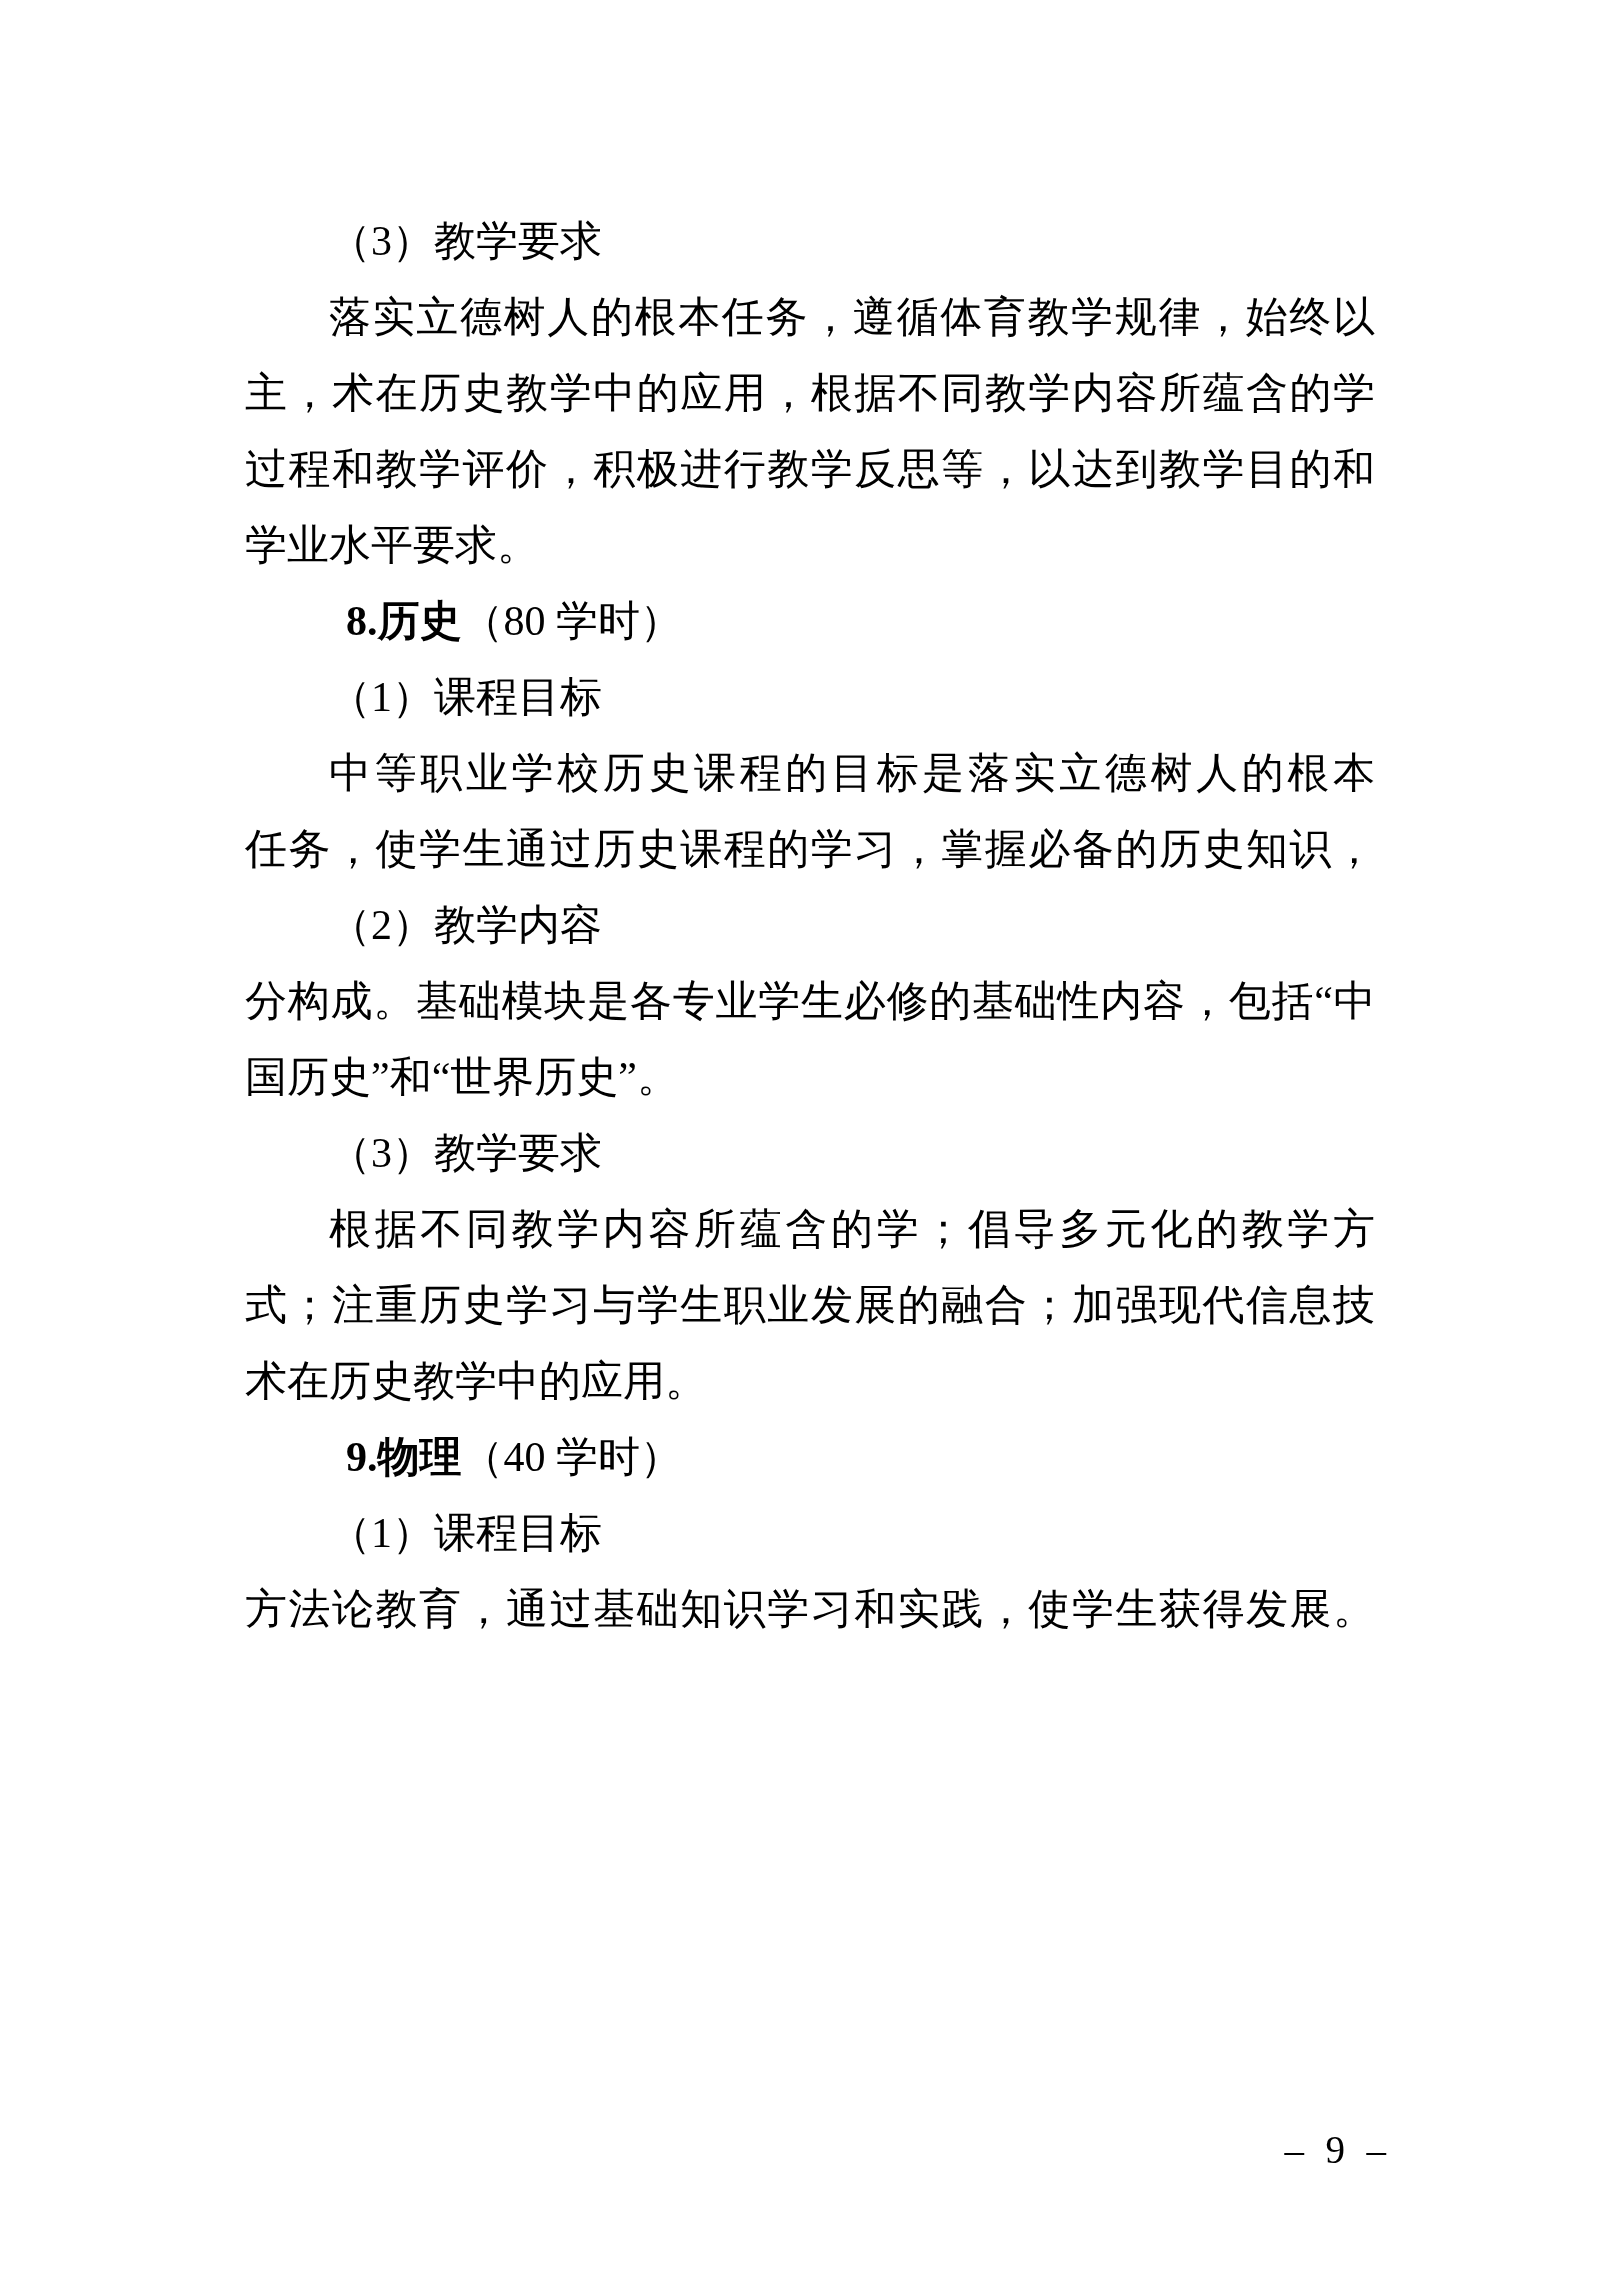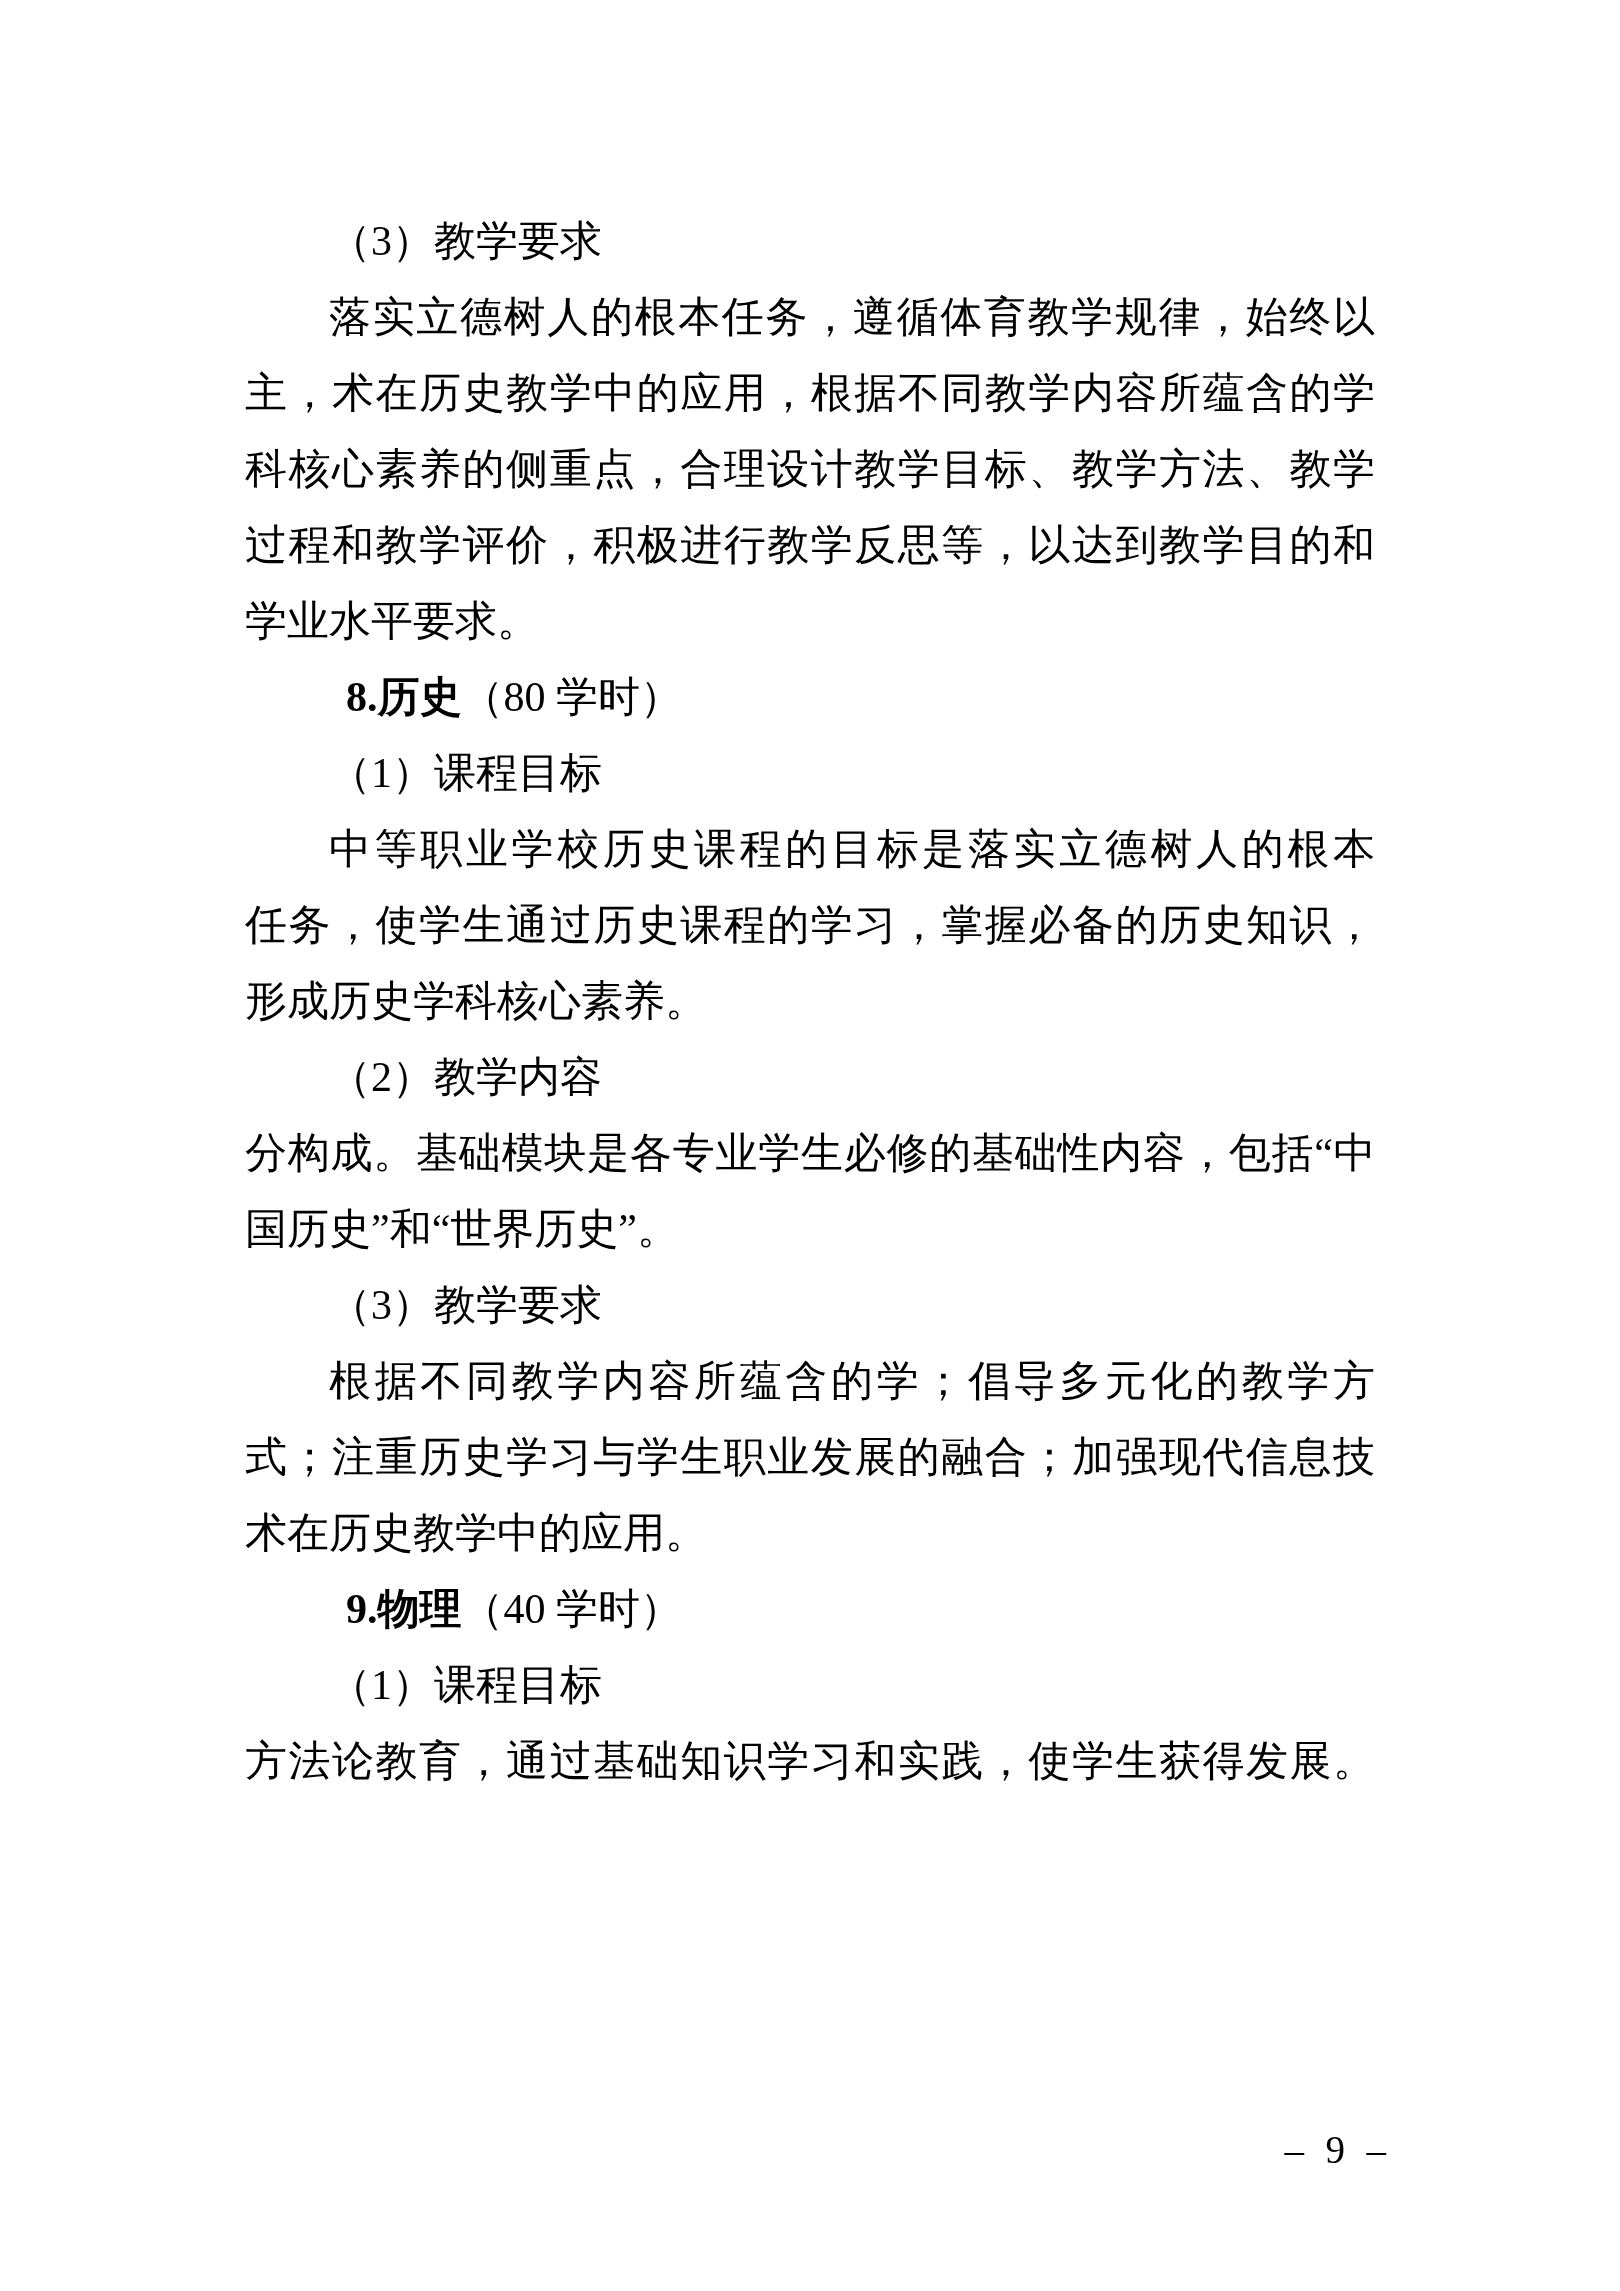--- a/index.html
+++ b/index.html
@@ -58,32 +58,30 @@
 </style>
 </head>
 <body>
 
 <div class="page">
   <div class="content">
 
     <div class="line indent">（3）教学要求</div>
     <div class="line indent fill">落实立德树人的根本任务，遵循体育教学规律，始终以</div>
     <div class="line fill">主，术在历史教学中的应用，根据不同教学内容所蕴含的学</div>
-    <div class="line fill">科核心素养的侧重点，合理设计教学目标、教学方法、教学</div>
     <div class="line fill">过程和教学评价，积极进行教学反思等，以达到教学目的和</div>
     <div class="line">学业水平要求。</div>
 
     <div class="line indent">
       <span class="bold">8.历史</span><span>（80 学时）</span>
     </div>
 
     <div class="line indent">（1）课程目标</div>
     <div class="line indent fill">中等职业学校历史课程的目标是落实立德树人的根本</div>
     <div class="line fill">任务，使学生通过历史课程的学习，掌握必备的历史知识，</div>
-    <div class="line">形成历史学科核心素养。</div>
 
     <div class="line indent">（2）教学内容</div>
     <div class="line fill tight">分构成。基础模块是各专业学生必修的基础性内容，包括“中</div>
     <div class="line">国历史”和“世界历史”。</div>
 
     <div class="line indent">（3）教学要求</div>
     <div class="line indent fill">根据不同教学内容所蕴含的学；倡导多元化的教学方</div>
     <div class="line fill">式；注重历史学习与学生职业发展的融合；加强现代信息技</div>
     <div class="line">术在历史教学中的应用。</div>
 

